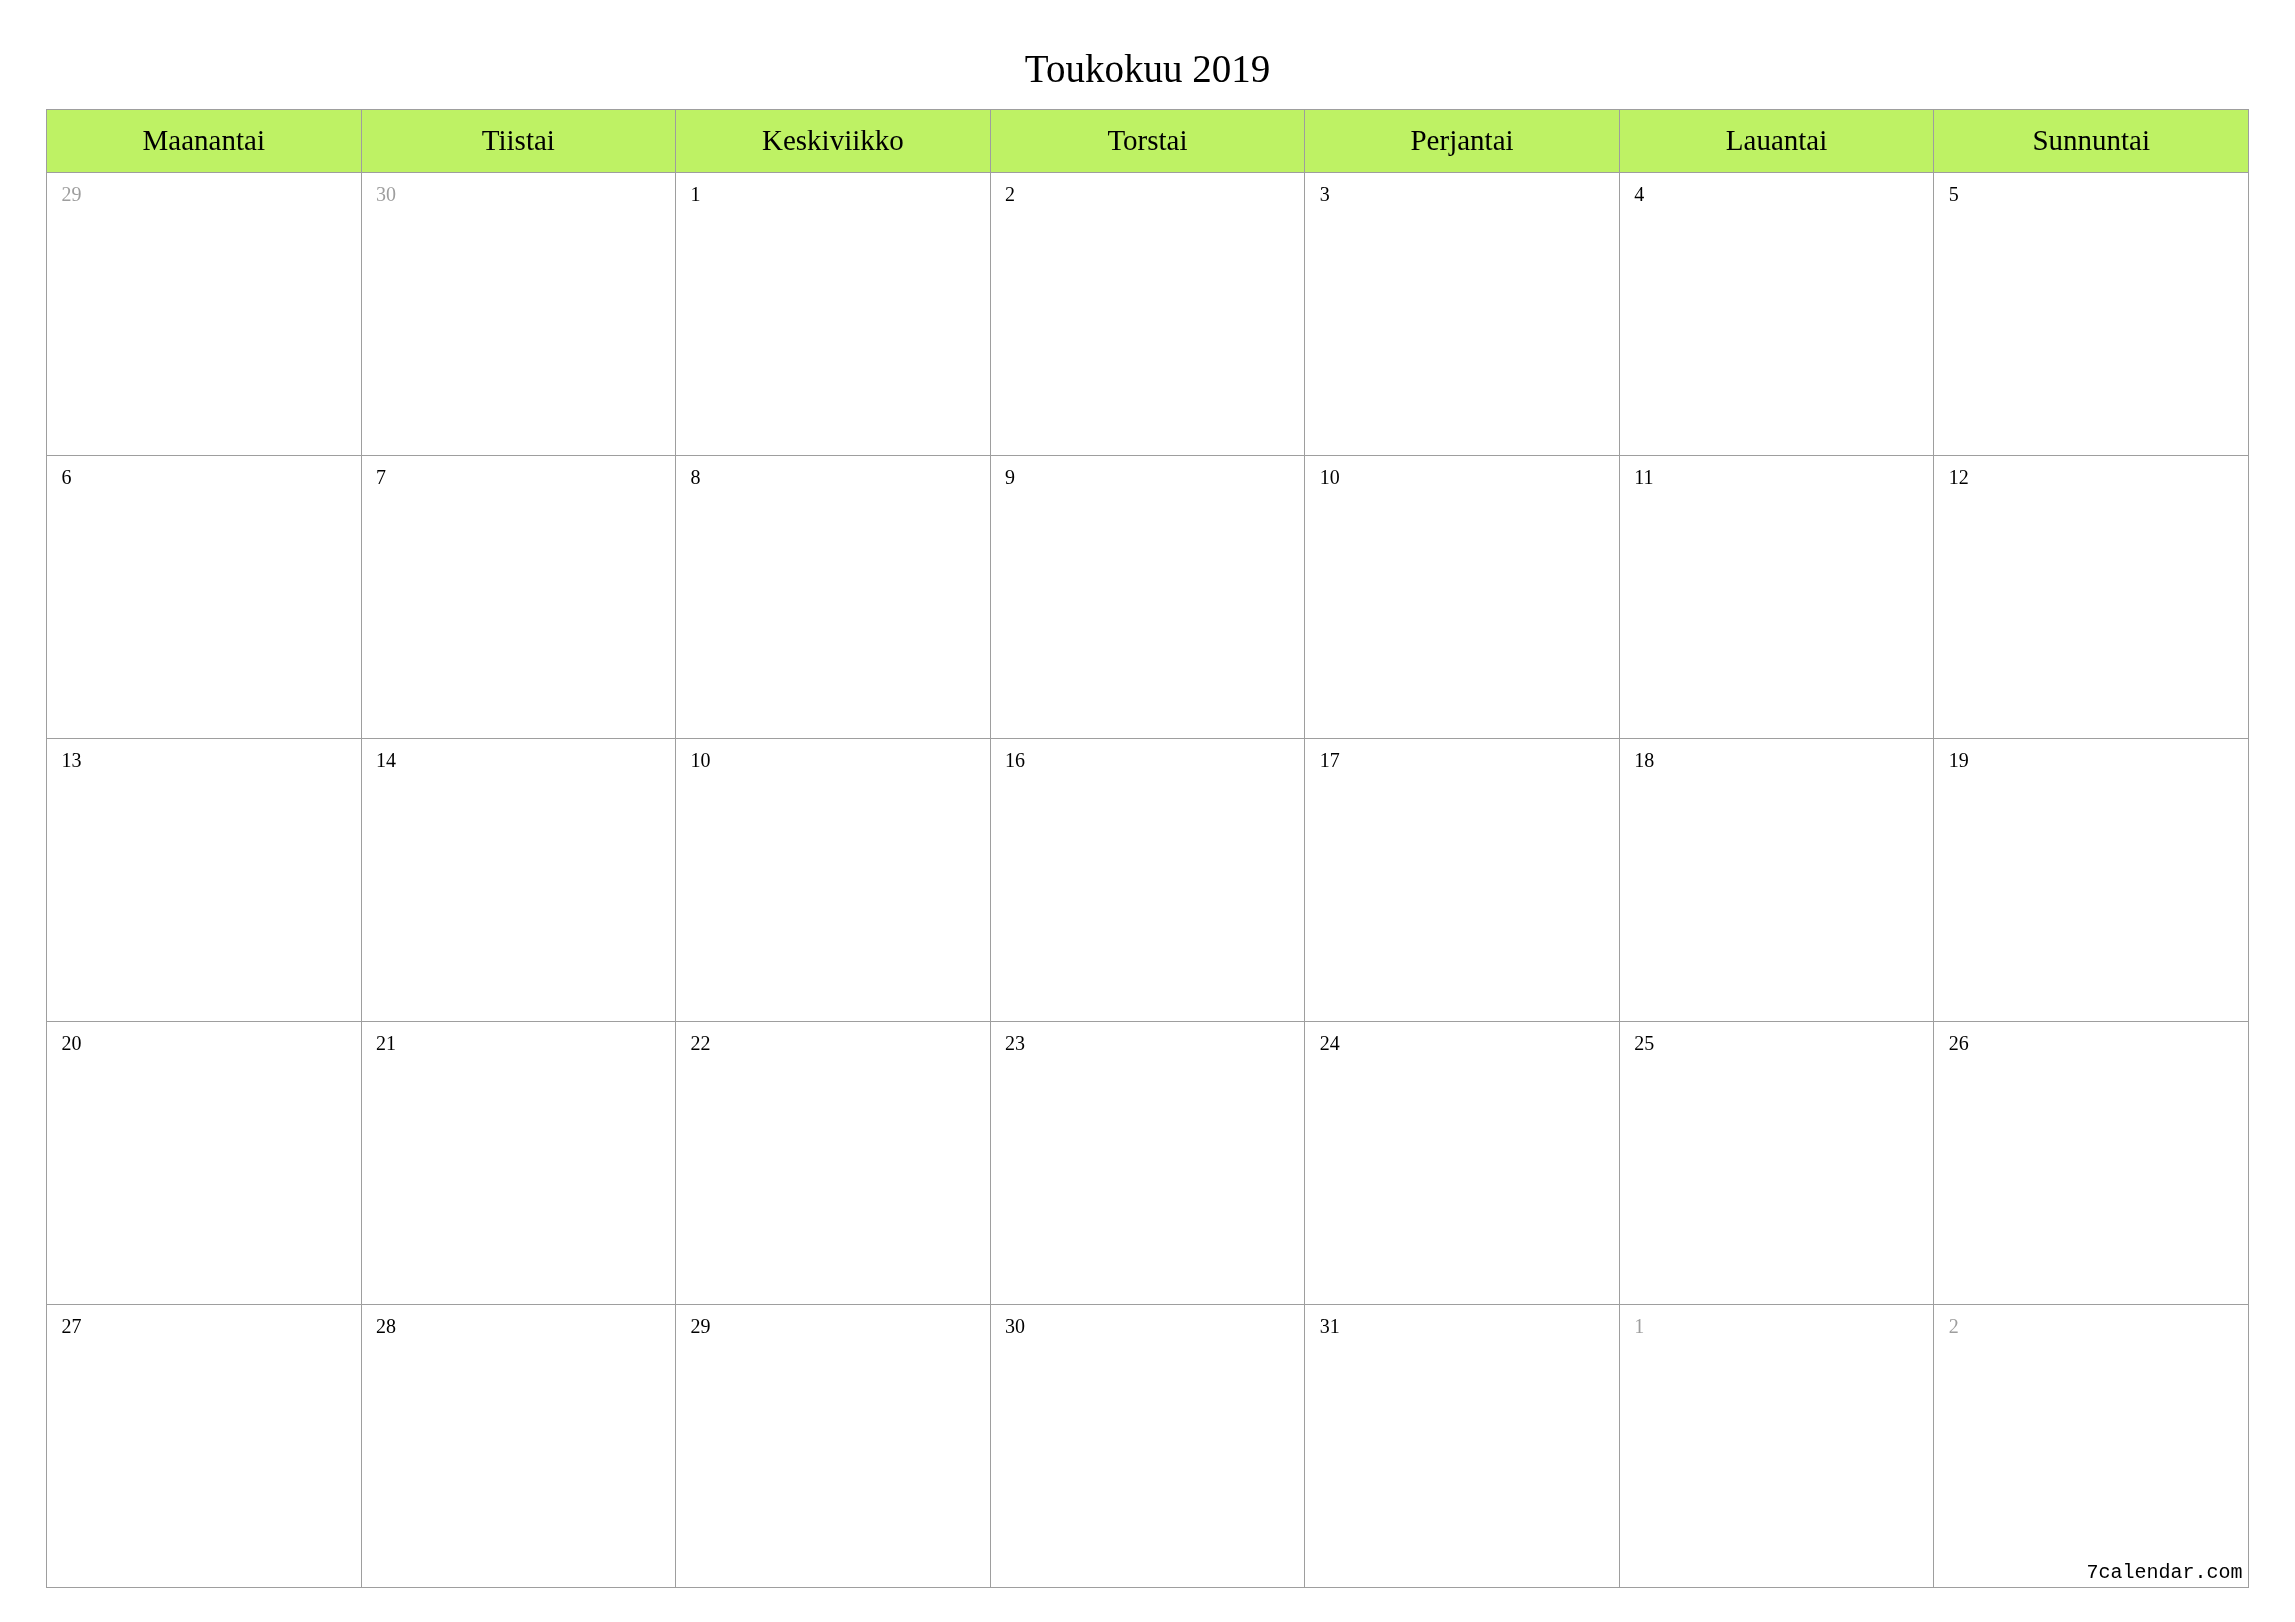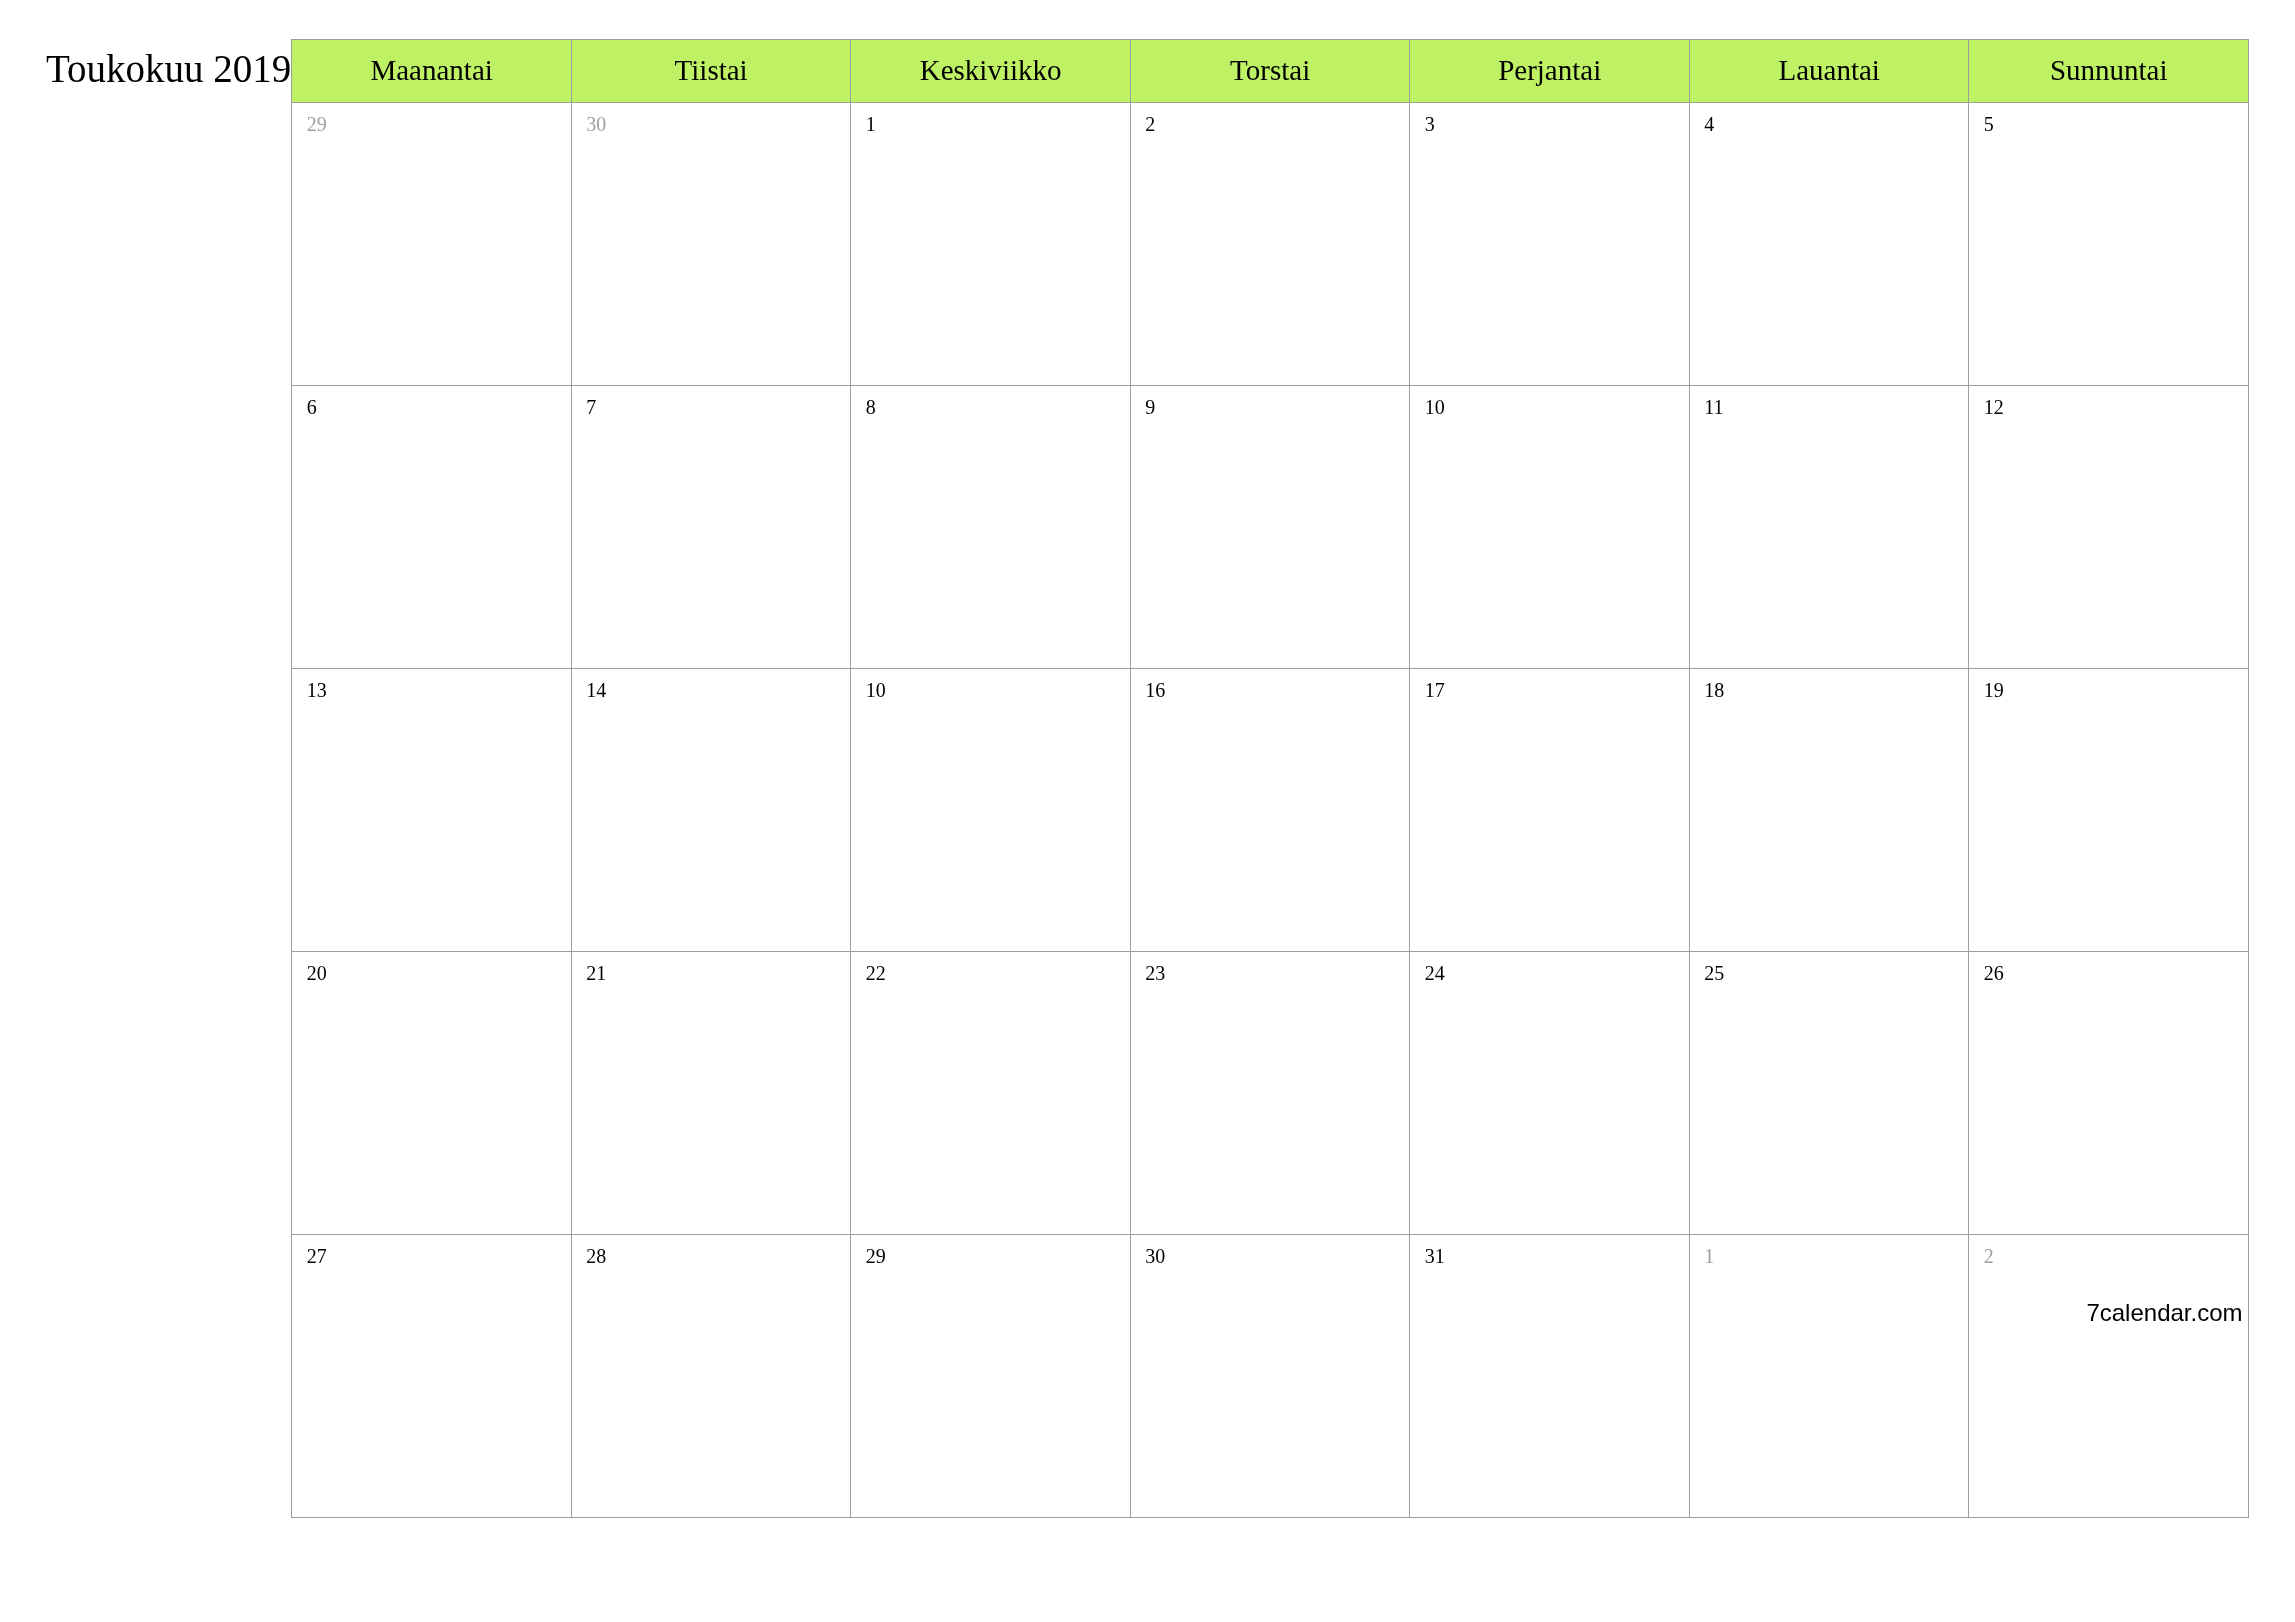--- a/index.html
+++ b/index.html
@@ -10,21 +10,21 @@
     background: #ffffff;
     font-family: "Times New Roman", Times, serif;
     color: #000;
   }
   .page {
     box-sizing: border-box;
     width: 2295px;
     height: 1370px;
     padding: 39px 46px 39px 46px;
     display: flex;
-    flex-direction: row;
+    flex-direction: column;
   }
   .title {
     text-align: center;
     font-size: 39px;
     margin-bottom: 18.3px;
     margin-top: 6.5px;
   }
   .cal-wrap {
     flex: 1;
     display: flex;
@@ -52,22 +52,22 @@
     padding: 10.5px 14.4px;
     background: #fff;
   }
   table.calendar td.other {
     color: #9e9e9e;
   }
   .footer {
     position: absolute;
     right: 6.5px;
     bottom: 3.9px;
-    font-size: 24px;
-    font-family: Liberation Sans, sans-serif;
+    font-size: 20px;
+    font-family: Liberation Mono, monospace;
     color: #000;
   }
 </style>
 </head>
 <body>
 
 <div class="page">
 
   <div class="title">Toukokuu 2019</div>
 

